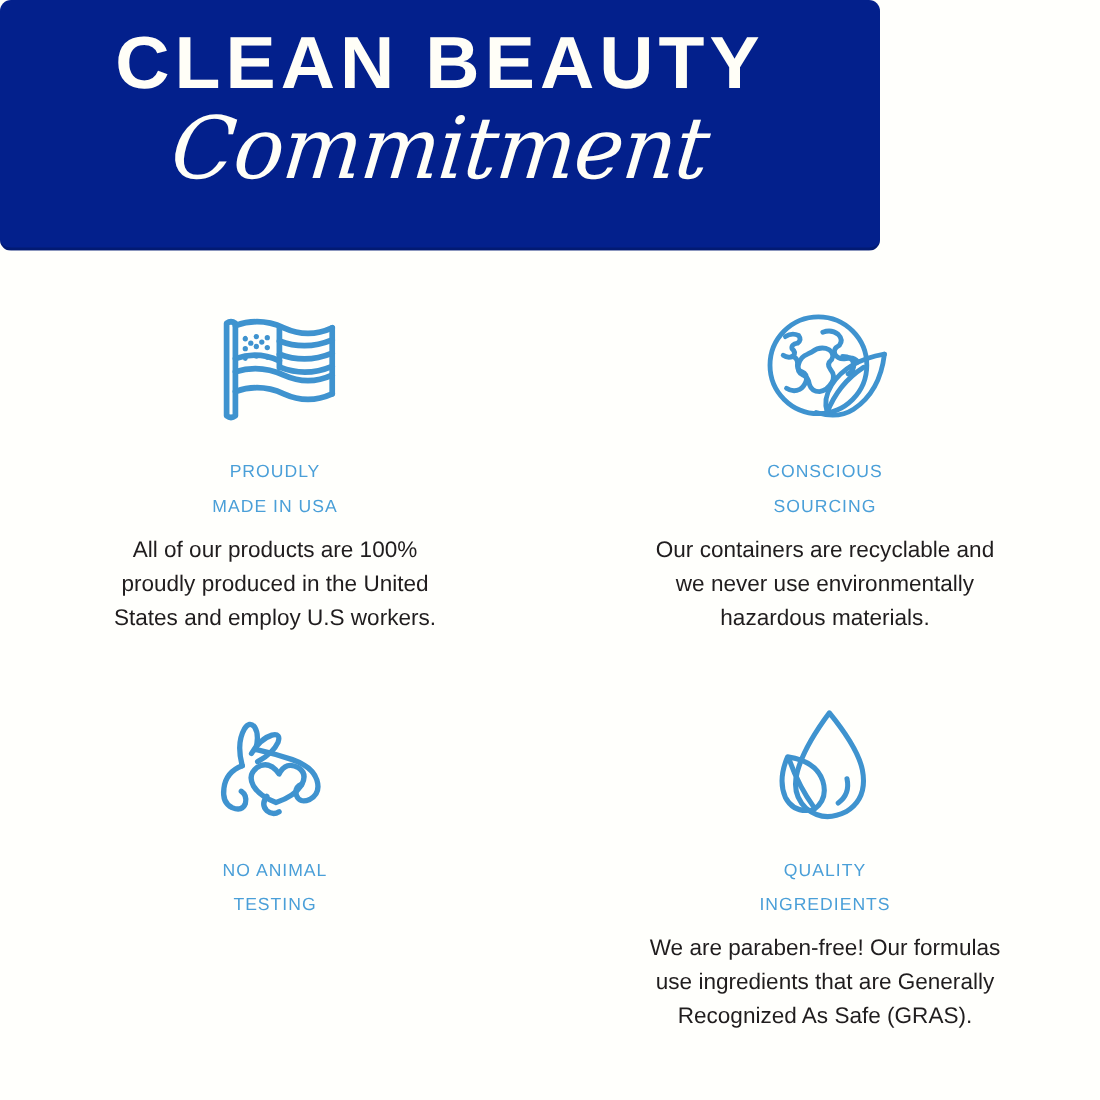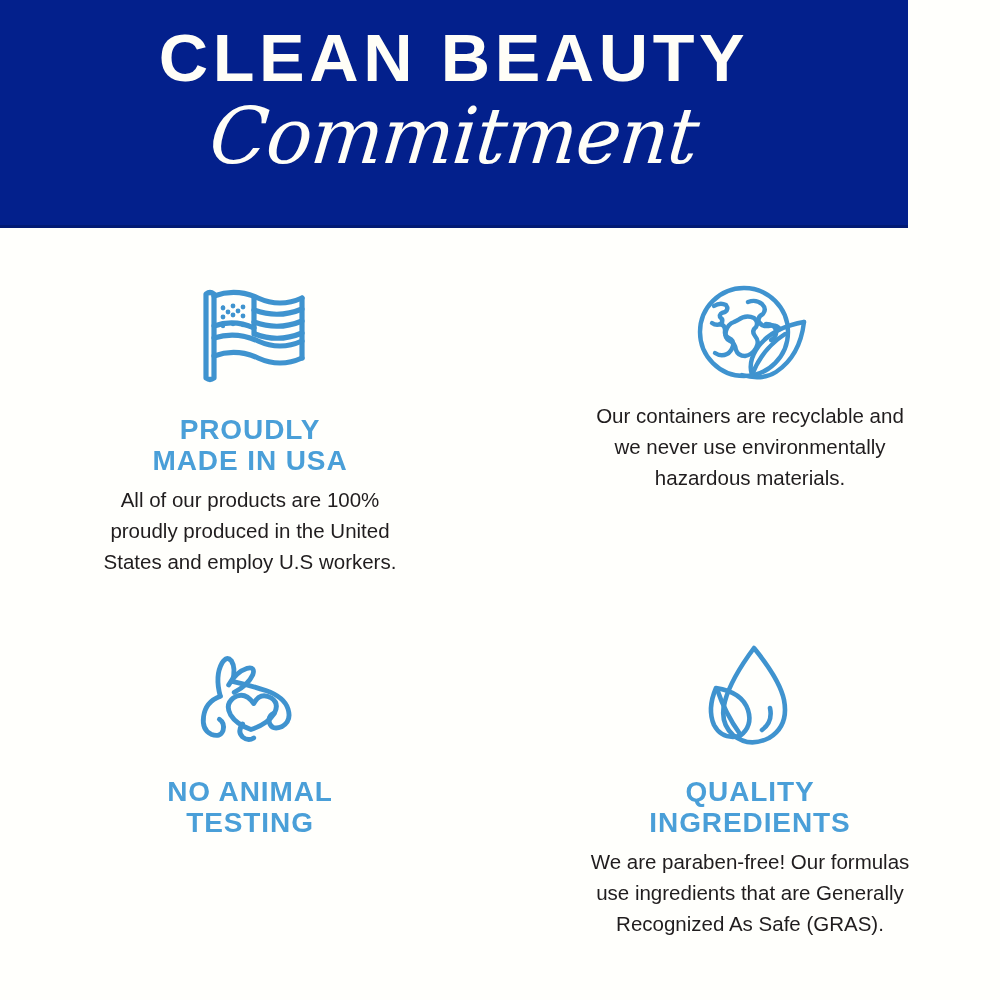--- a/index.html
+++ b/index.html
@@ -19,26 +19,27 @@
     width: 1000px;
     height: 1000px;
     background: #fffffc;
   }
 
   
   .banner {
     position: absolute;
     left: 0;
     top: 0;
-    width: 908px;
+    width: 800px;
     height: 228px;
     background: #03208c;
     border-bottom: 3px solid #021a73;
     box-sizing: border-box;
     overflow: hidden;
+    border-radius: 10px;
   }
   .banner-title {
     position: absolute;
     left: 0;
     right: 0;
     top: 22px;
     text-align: center;
     color: #fffef7;
     font-family: "Liberation Sans", sans-serif;
     font-weight: 700;
@@ -90,22 +91,22 @@
     height: 112px;
     display: flex;
     align-items: center;
     justify-content: center;
   }
 
   .card-title {
     margin-top: 22px;
     color: #4a9fd8;
     font-family: "Liberation Sans", sans-serif;
-    font-weight: 700;
-    font-size: 28px;
+    font-weight: 400;
+    font-size: 16px;
     line-height: 31px;
     letter-spacing: 0.9px;
     text-align: center;
     white-space: pre-line;
   }
 
   .card-body {
     margin-top: 8px;
     color: #201d1e;
     font-family: "Liberation Sans", sans-serif;
@@ -187,20 +188,22 @@
           <path d="M28 44 q5 1 5 6 q-1 6 4 8 q5 2 4 8 q-2 6 -6 8 q-6 3 -12 -1"></path>
           <path d="M56 22 q8 -3 14 2 q5 5 1 10 q-6 3 -4 8 q3 5 10 4 q7 -2 11 3"></path>
           <path d="M46 40 q8 -6 16 -2 q5 4 2 9 q-5 4 -1 9 q5 6 1 12 q-4 7 -11 8 q-7 0 -9 -6 q-1 -7 -6 -9 q-6 -3 -4 -10 q2 -7 8 -9 z"></path>
           <path d="M74 44 q8 0 10 6 q1 7 -5 10"></path>
 
           <path d="M112 42 q-4 34 -28 50 q-14 9 -34 3"></path>
           <path d="M112 42 q-34 6 -48 28 q-8 13 -4 25"></path>
           <path d="M60 95 q10 -26 33 -41"></path>
         </svg>
       </div>
+      <div class="card-title">CONSCIOUS
+SOURCING</div>
       <div class="card-body">Our containers are recyclable and
 we never use environmentally
 hazardous materials.</div>
     </div>
 
     <div class="cell r2 c1">
       <div class="icon-wrap">
         <svg width="140" height="104" viewBox="0 0 140 104" fill="none" stroke="#3f93cf" stroke-width="5.2" stroke-linecap="round" stroke-linejoin="round">
 
           <path d="M38 50 q-6 -22 2 -36 q5 -8 10 -2 q5 8 1 22"></path>

